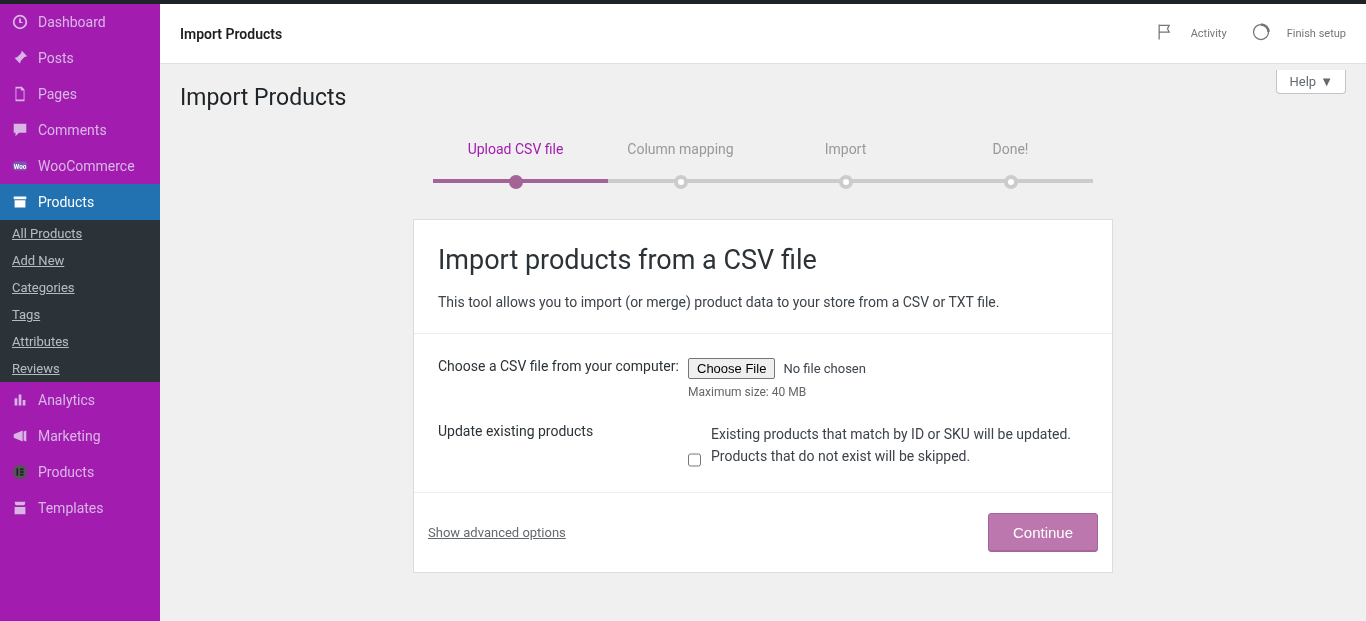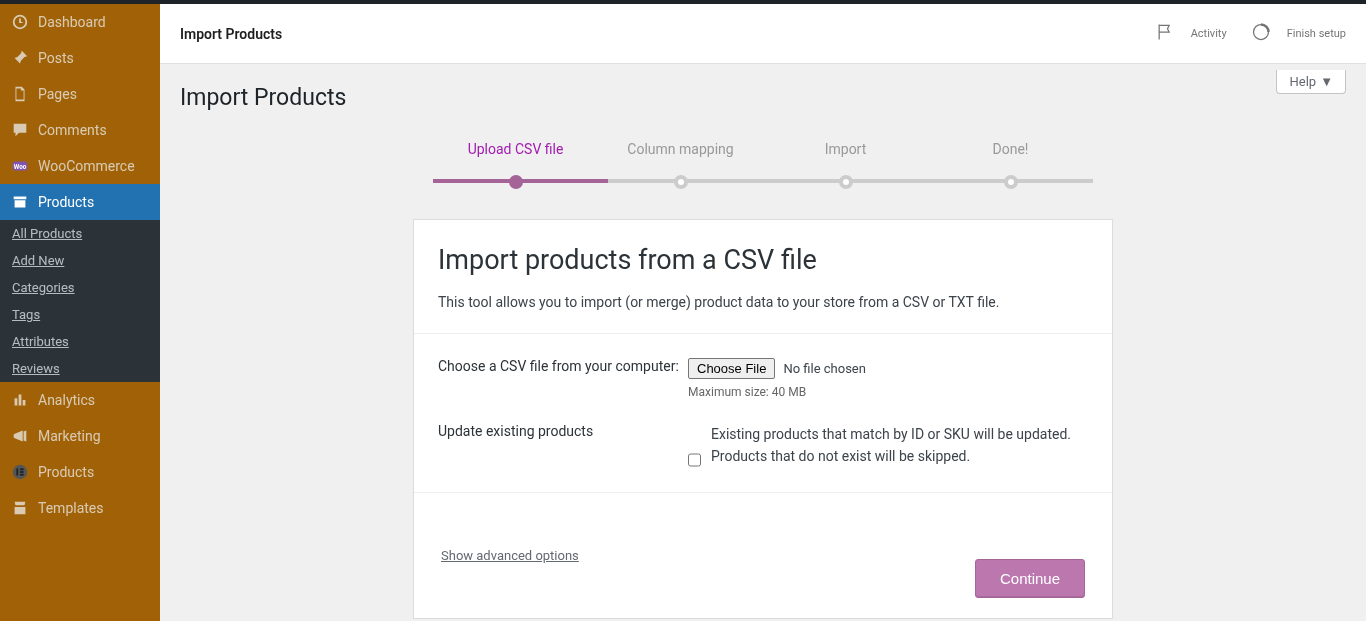--- a/index.html
+++ b/index.html
@@ -2,21 +2,21 @@
 <html><head>
 <meta charset="utf-8">
 <style>
 * { margin: 0; padding: 0; box-sizing: border-box; }
 body { font-family: -apple-system, BlinkMacSystemFont, "Segoe UI", Roboto, sans-serif; font-size: 13px; color: #3c434a; background: #f0f0f1; }
 
 .topbar { height: 4px; background: #1d2327; }
 
 .layout { display: flex; min-height: 617px; }
 
-.sidebar { width: 160px; background: #a16207; color: #f0f0f1; flex-shrink: 0; }
+.sidebar { width: 160px; background: #a21caf; color: #f0f0f1; flex-shrink: 0; }
 .sidebar-item { display: flex; align-items: center; padding: 8px 10px; cursor: pointer; color: rgba(240,246,252,0.7); font-size: 14px; }
 .sidebar-item.active { background: #2271b1; color: #fff; position: relative; }
 .sidebar-item.active::after { content: ''; position: absolute; right: -8px; top: 50%; transform: translateY(-50%); border: 8px solid transparent; border-right-color: #f0f0f1; }
 .sidebar-item .icon { width: 20px; height: 20px; display: flex; align-items: center; justify-content: center; margin-right: 8px; flex-shrink: 0; }
 .sidebar-item .icon svg { width: 18px; height: 18px; fill: currentColor; }
 .sidebar-sub { background: #2c3338; }
 .sidebar-sub .sub-item { padding: 6px 12px; cursor: pointer; color: rgba(240,246,252,0.7); font-size: 13px; text-decoration: underline; }
 
 .main { flex: 1; background: #f0f0f1; position: relative; }
 
@@ -53,23 +53,23 @@
 .form-label { width: 250px; font-size: 14px; color: #2c3338; }
 .form-field { flex: 1; font-size: 14px; }
 .file-row { display: flex; align-items: center; gap: 8px; }
 .choose-btn { border: 1px solid #767676; background: #efefef; padding: 2px 8px; font-size: 13px; border-radius: 2px; cursor: pointer; }
 .file-status { font-size: 13px; color: #3c434a; }
 .hint { font-size: 12px; color: #666; margin-top: 6px; }
 .checkbox-row { display: flex; align-items: flex-end; gap: 10px; }
 .checkbox-row input { margin-top: 2px; width: 16px; height: 16px; cursor: pointer; }
 .checkbox-row .desc { font-size: 14px; color: #3c434a; line-height: 1.6; }
 
-.card-foot { padding: 20px 27px; display: flex; justify-content: space-between; align-items: center; border-top: 1px solid #eee; }
+.card-foot { padding: 20px 14px; display: flex; justify-content: space-between; align-items: center; border-top: 1px solid #eee; }
 .adv-link { font-size: 13px; color: #646970; text-decoration: underline; cursor: pointer; }
-.continue-btn { background: #bb77ae; color: #fff; border: 1px solid #a36597; padding: 10px 24px; font-size: 15px; border-radius: 3px; cursor: pointer; box-shadow: inset 0 -1px 0 rgba(0,0,0,0.1); margin-top: 46px; }
+.continue-btn { background: #bb77ae; color: #fff; border: 1px solid #a36597; padding: 10px 24px; font-size: 15px; border-radius: 3px; cursor: pointer; box-shadow: inset 0 -1px 0 rgba(0,0,0,0.1); }
 </style>
 </head>
 <body>
 
 <div class="topbar"></div>
 
 <div class="layout">
   <nav class="sidebar">
     <div class="sidebar-item">
       <span class="icon">

